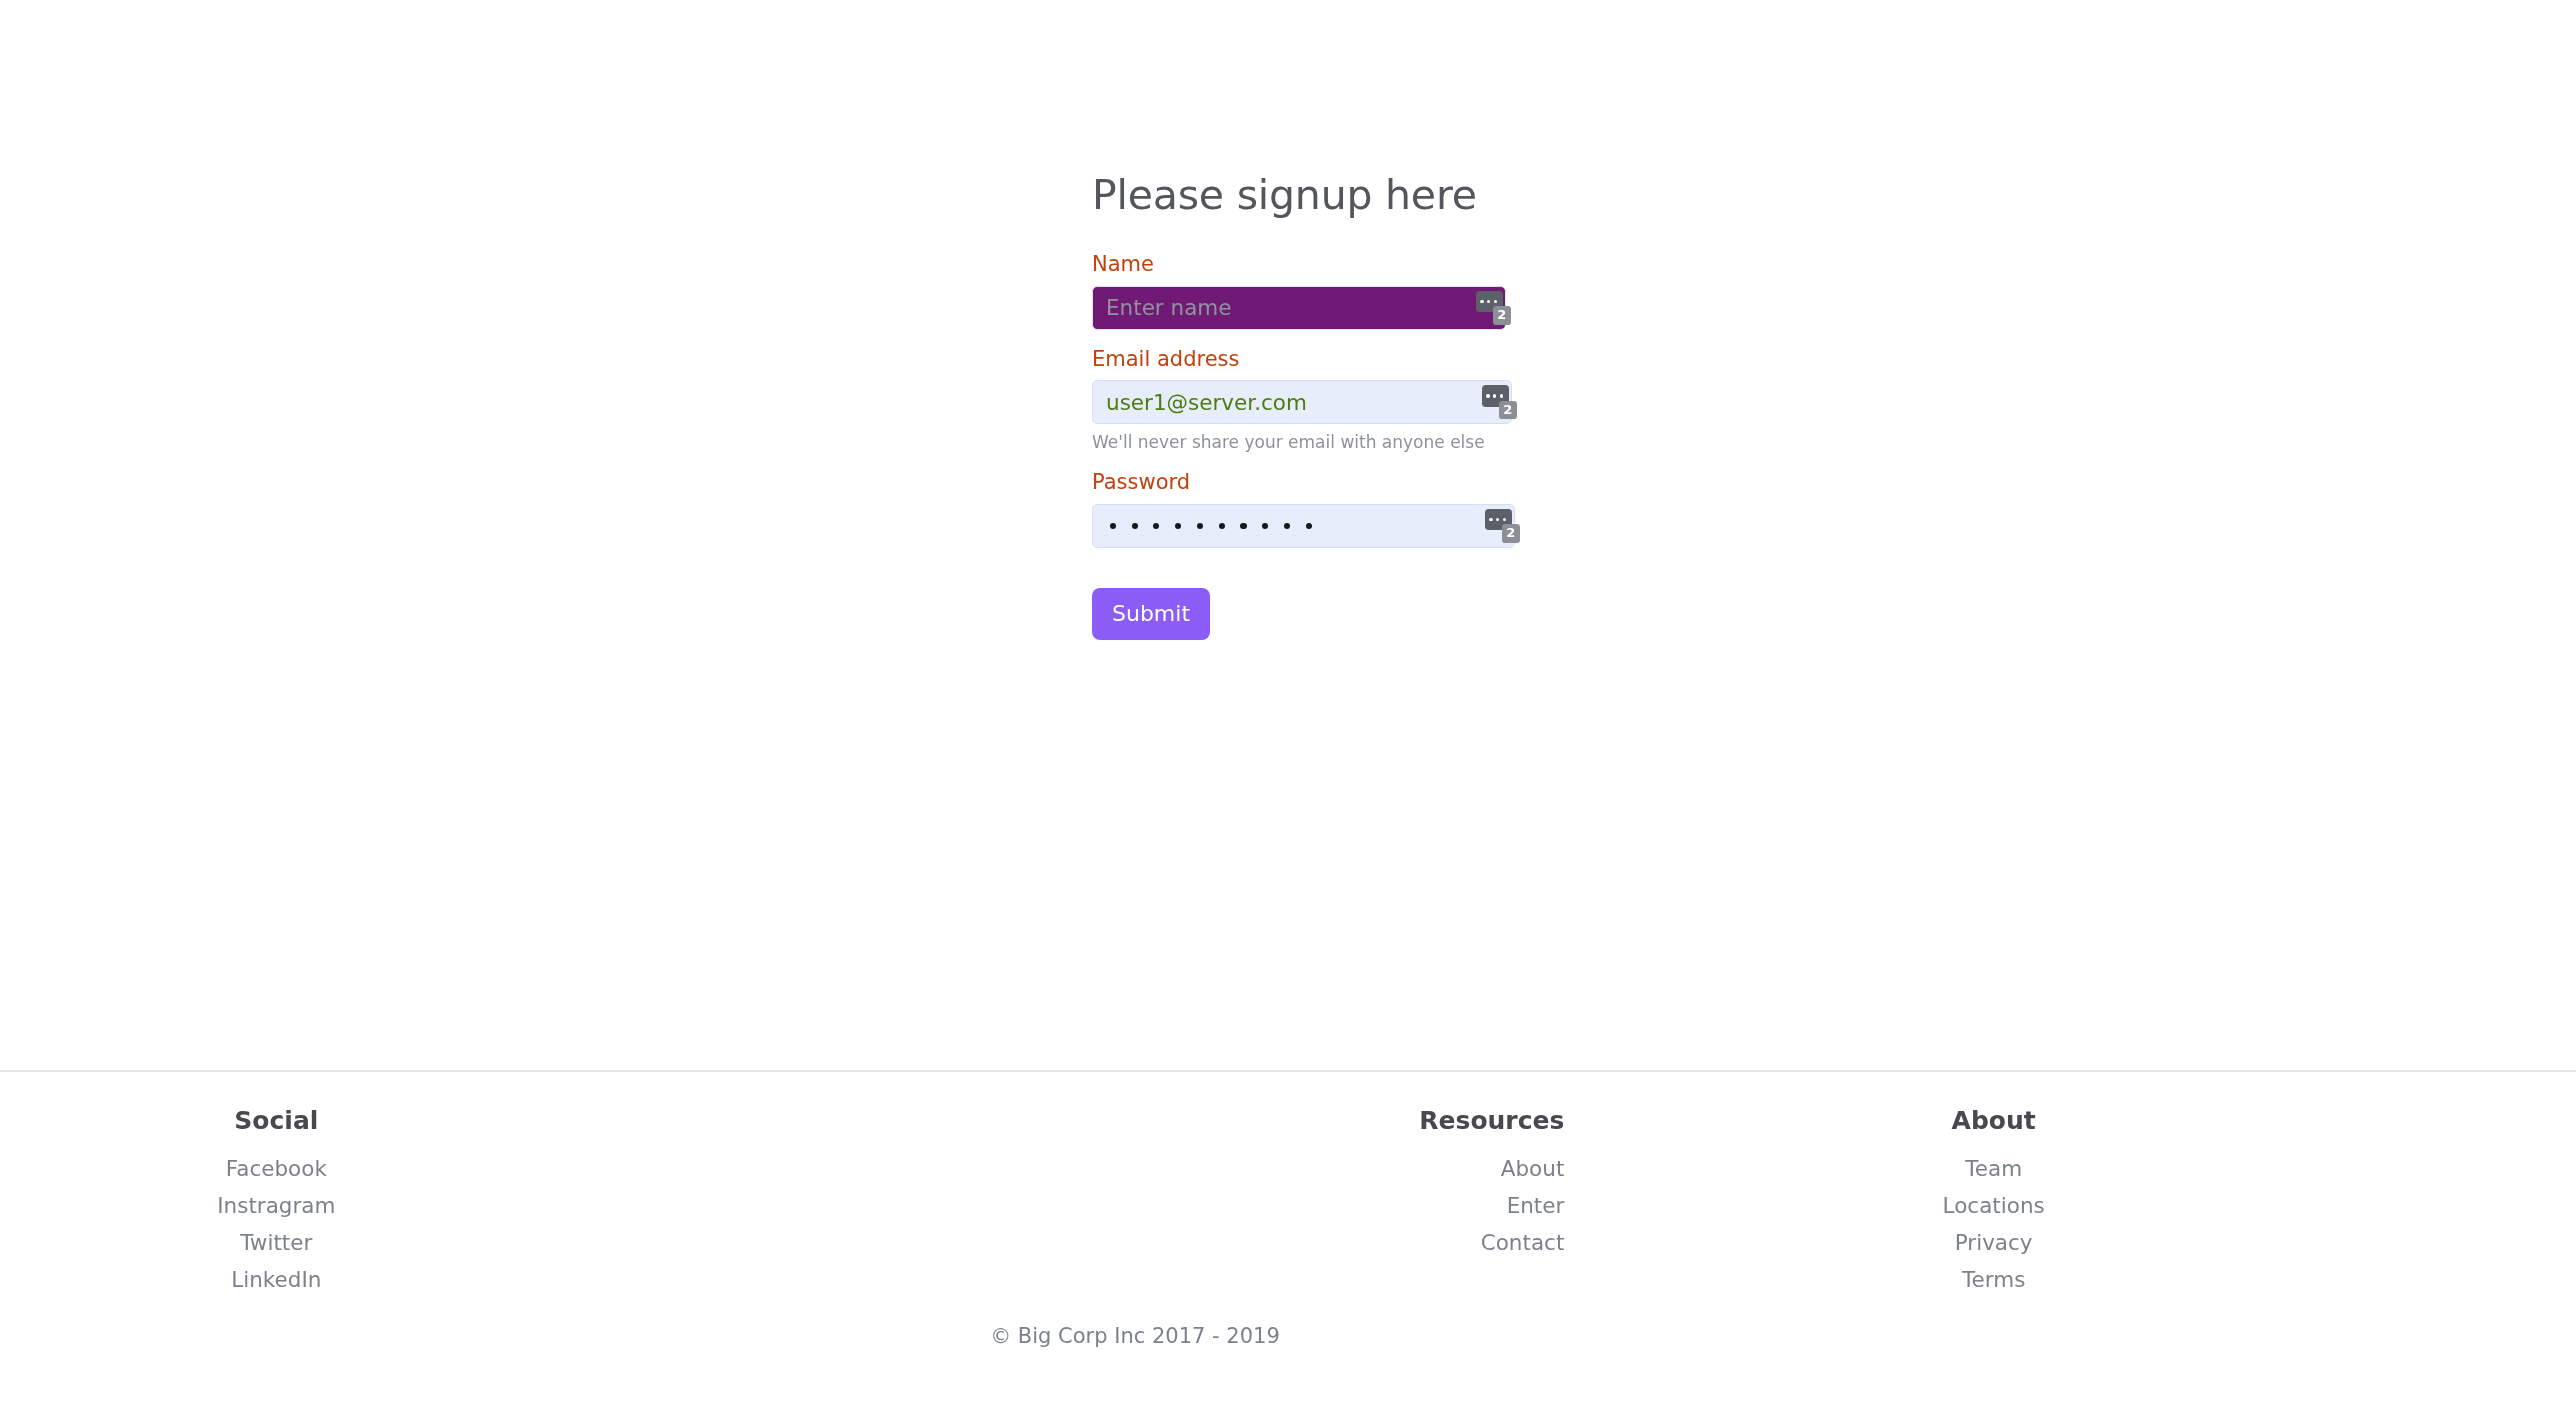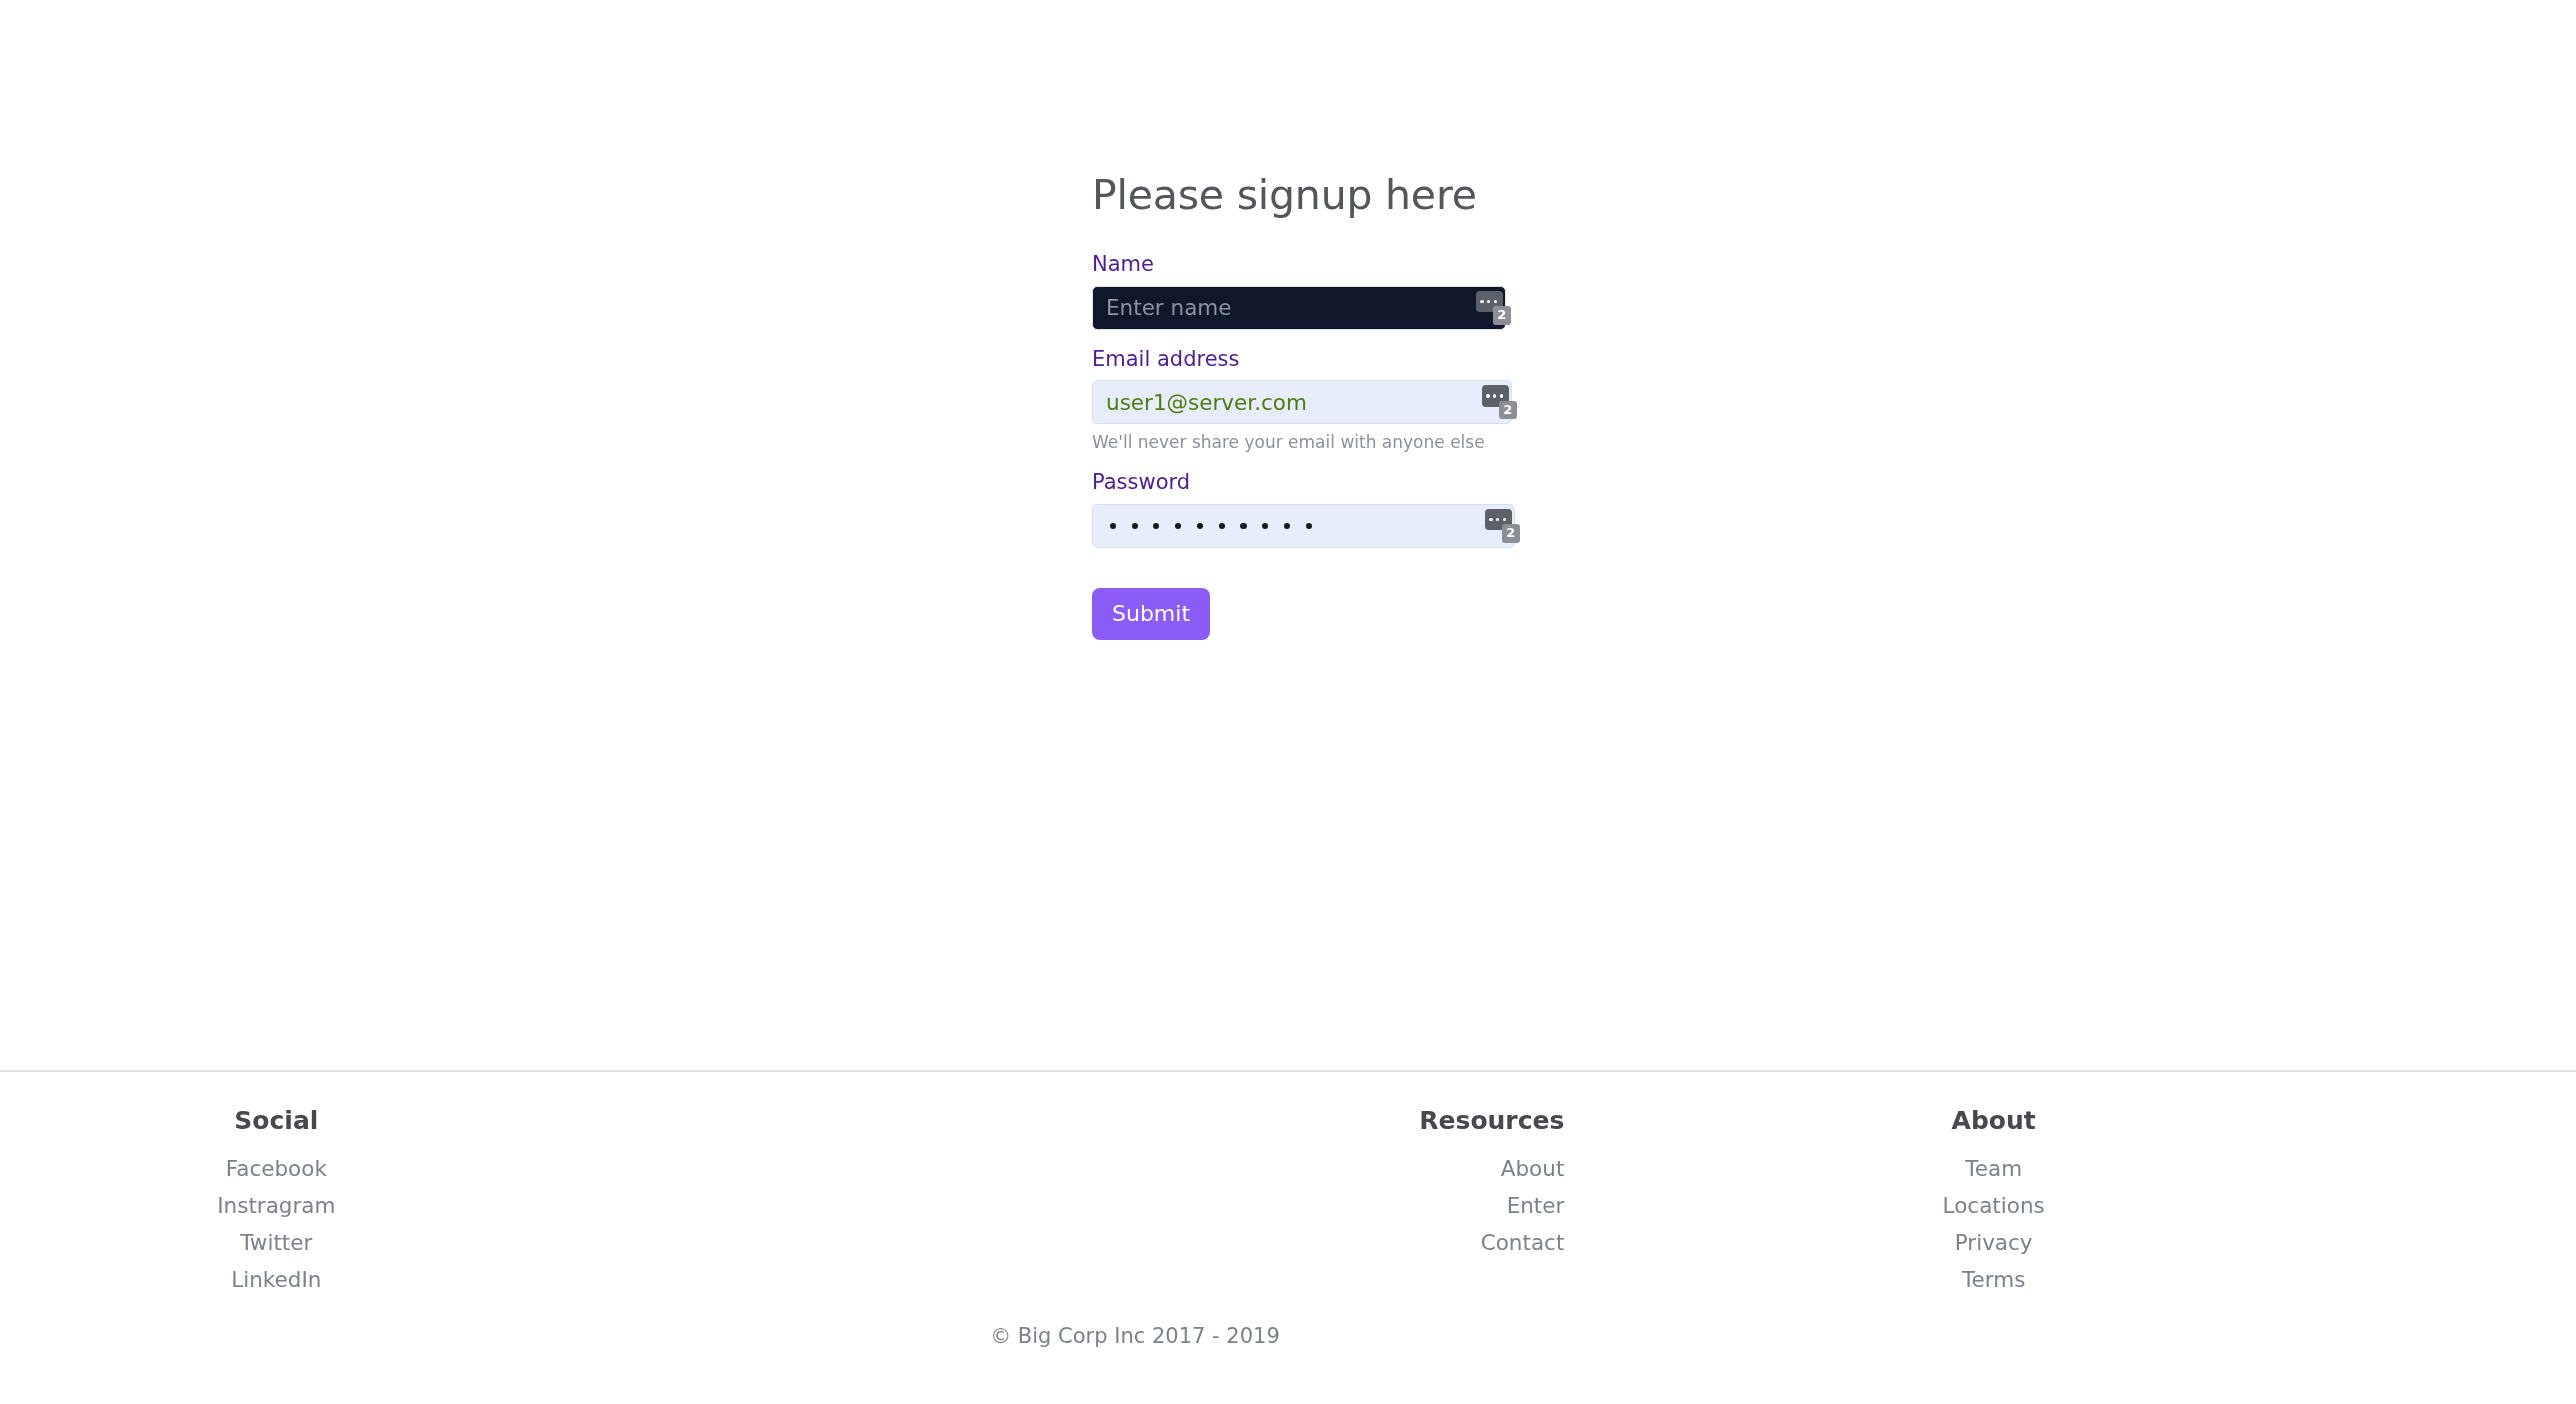--- a/index.html
+++ b/index.html
@@ -38,37 +38,37 @@
     margin: 0 0 34px 0;
     line-height: 1.1;
   }
   .field-group {
     margin-bottom: 17px;
     position: relative;
   }
   .field-label {
     display: block;
     font-size: 21px;
-    color: #4c1d95;
+    color: #c2410c;
     margin-bottom: 8.4px;
     line-height: 1.2;
   }
   .input-shell {
     position: relative;
     width: 414px;
   }
   .input-shell.wide { width: 420px; }
   .input-shell.wider { width: 423px; }
   .text-input {
     box-sizing: border-box;
     width: 100%;
     height: 44px;
     border: 0.8px solid #dfe3e8;
     border-radius: 5.4px;
-    background: #0f172a;
+    background: #701a75;
     font-family: "DejaVu Sans", "Liberation Sans", sans-serif;
     font-size: 21.5px;
     color: #4a4f55;
     padding: 0 46px 0 13px;
     outline: none;
     display: flex;
     align-items: center;
   }
   .text-input.placeholder-text {
     color: #8d949e;

